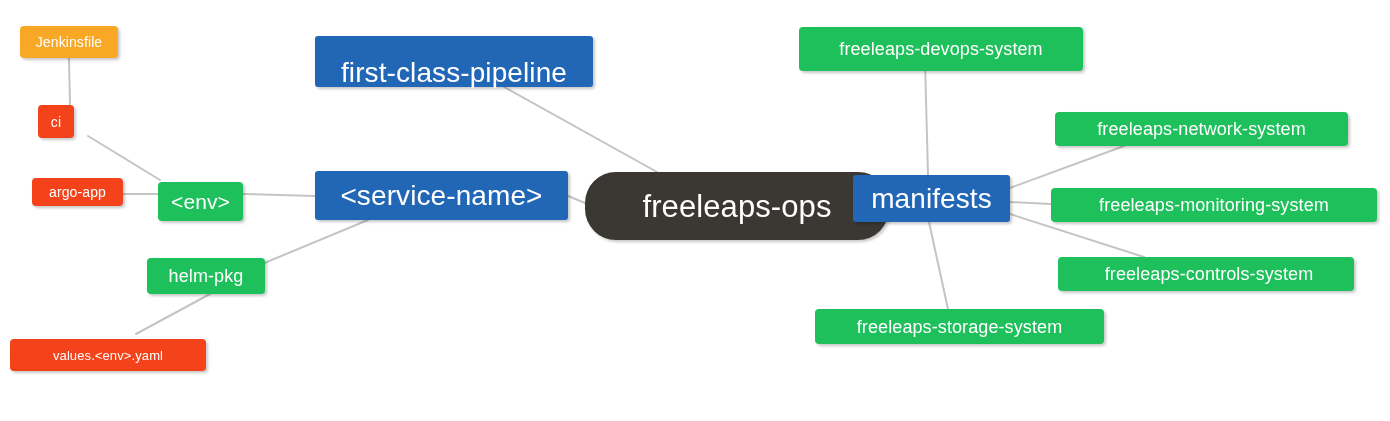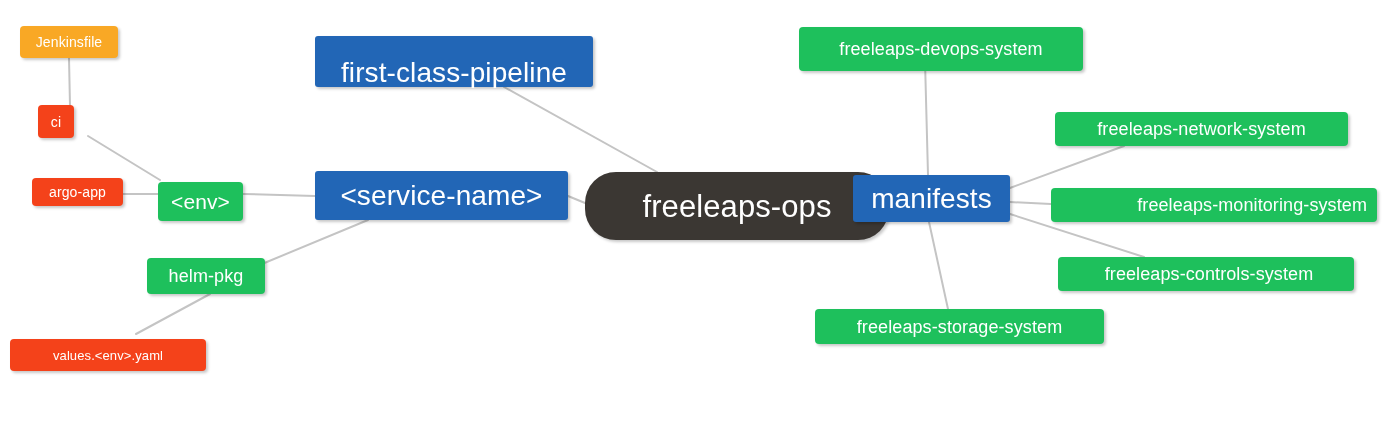--- a/index.html
+++ b/index.html
@@ -140,21 +140,21 @@
   </div>
 
   <div class="node node-green lvl3" style="left:799px; top:27px; width:284px; height:44px;">
     <span>freeleaps-devops-system</span>
   </div>
 
   <div class="node node-green lvl3" style="left:1055px; top:112px; width:293px; height:34px;">
     <span>freeleaps-network-system</span>
   </div>
 
-  <div class="node node-green lvl3" style="left:1051px; top:188px; width:326px; height:34px;justify-content:flex-end;">
+  <div class="node node-green lvl3" style="left:1051px; top:188px; width:326px; height:34px;">
     <span>freeleaps-monitoring-system</span>
   </div>
 
   <div class="node node-green lvl3" style="left:1058px; top:257px; width:296px; height:34px;padding-left:16px;">
     <span>freeleaps-controls-system</span>
   </div>
 
   <div class="node node-green lvl3" style="left:815px; top:309px; width:289px; height:35px;">
     <span>freeleaps-storage-system</span>
   </div>

